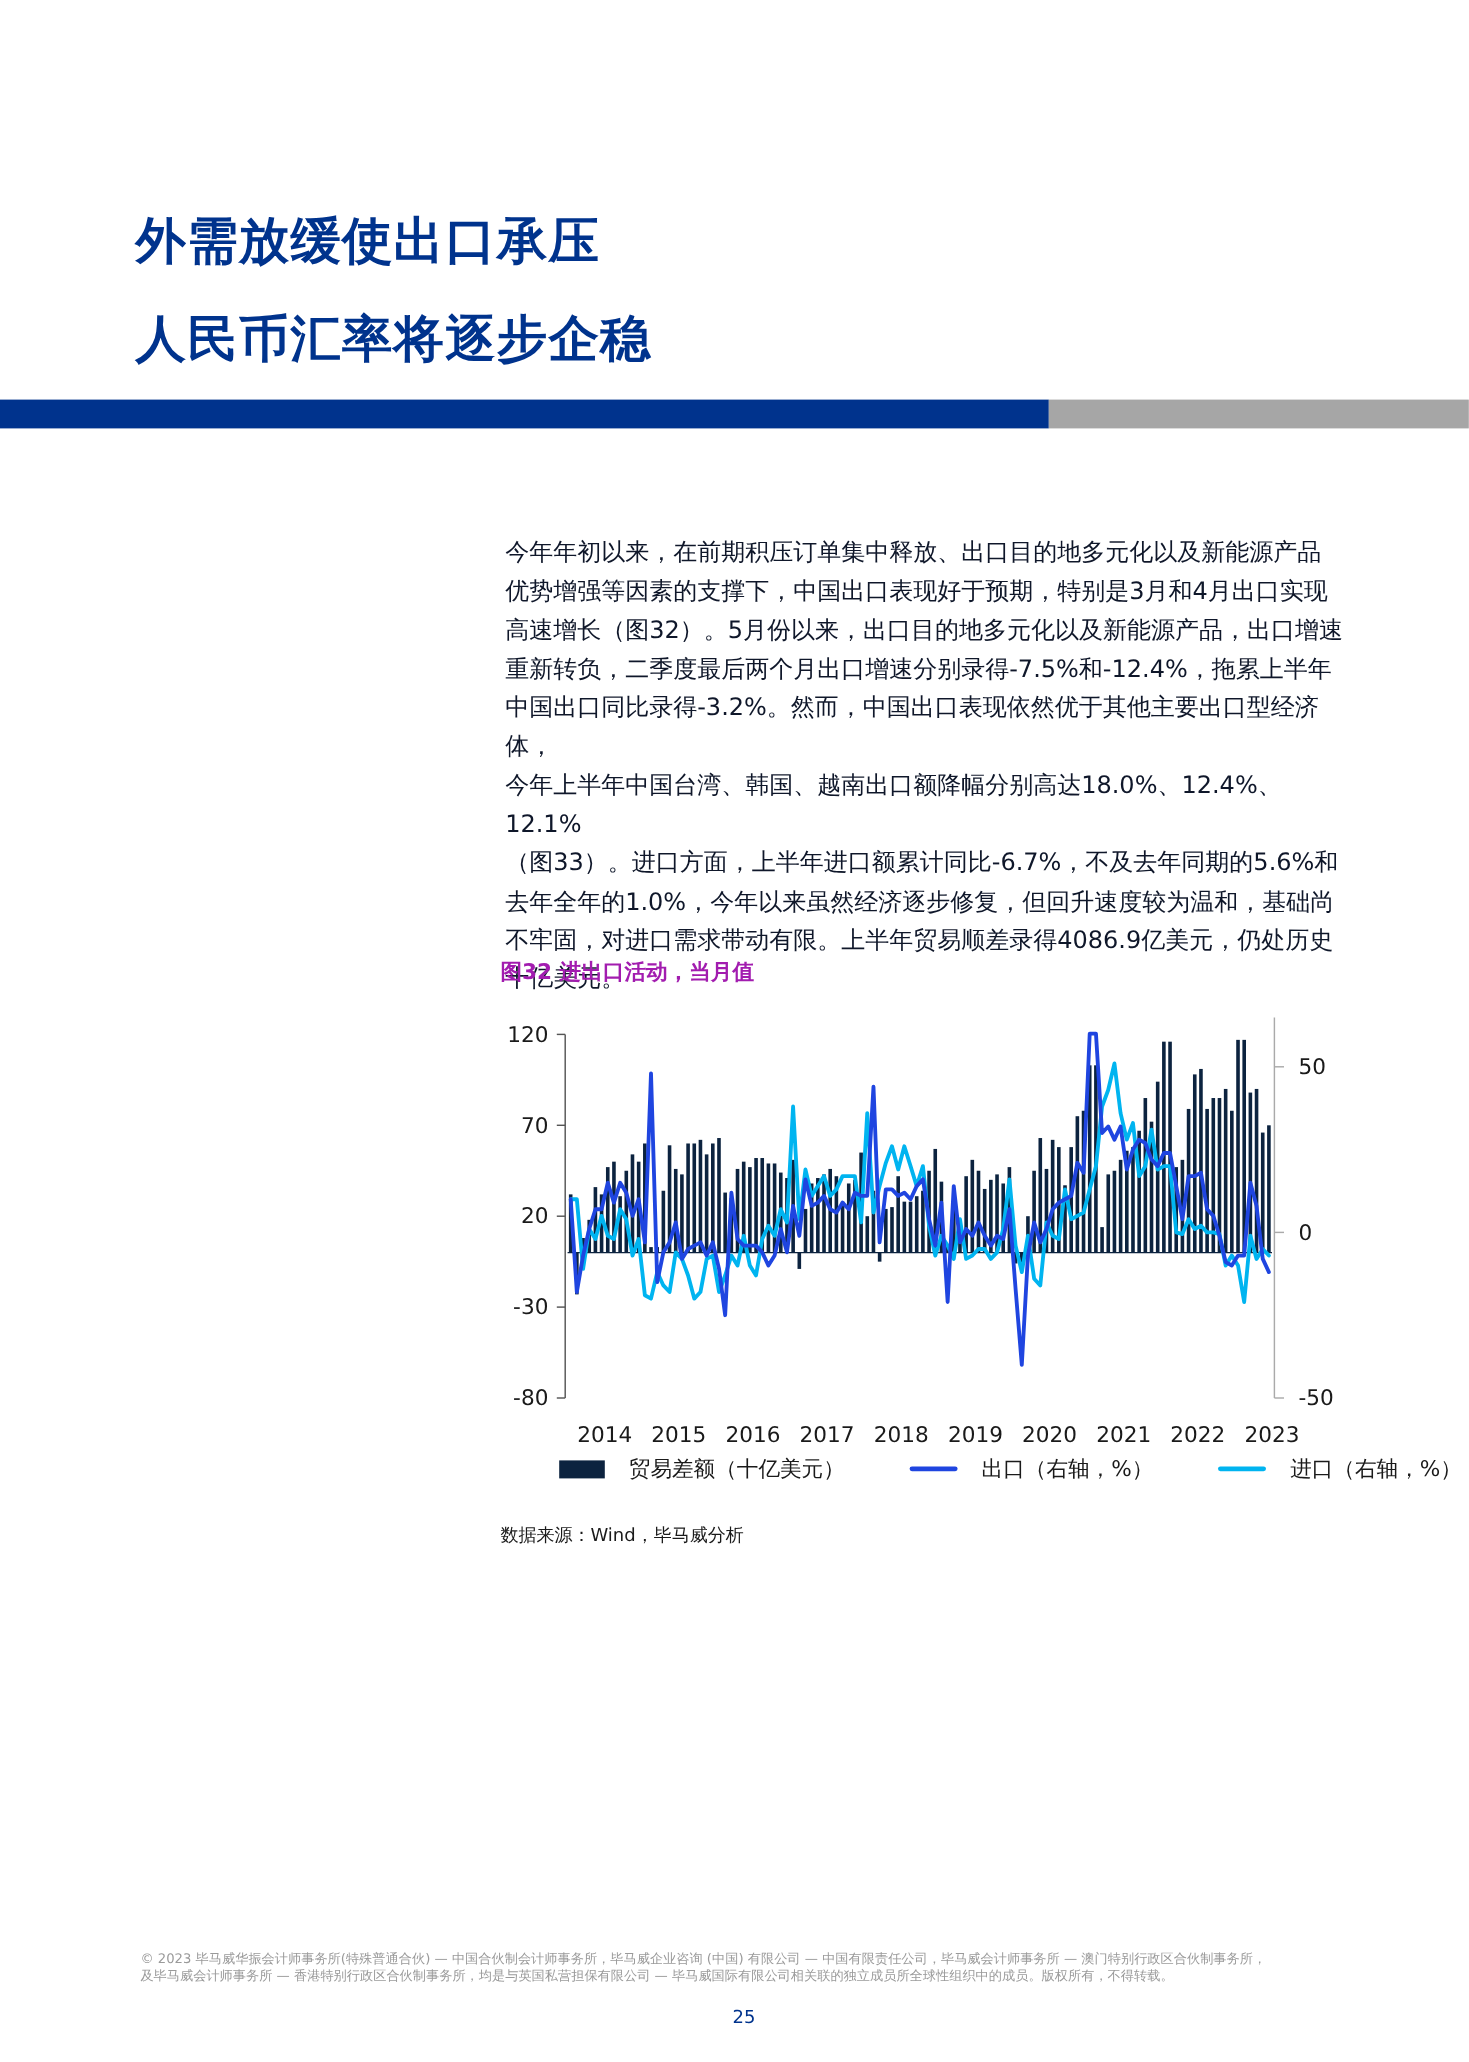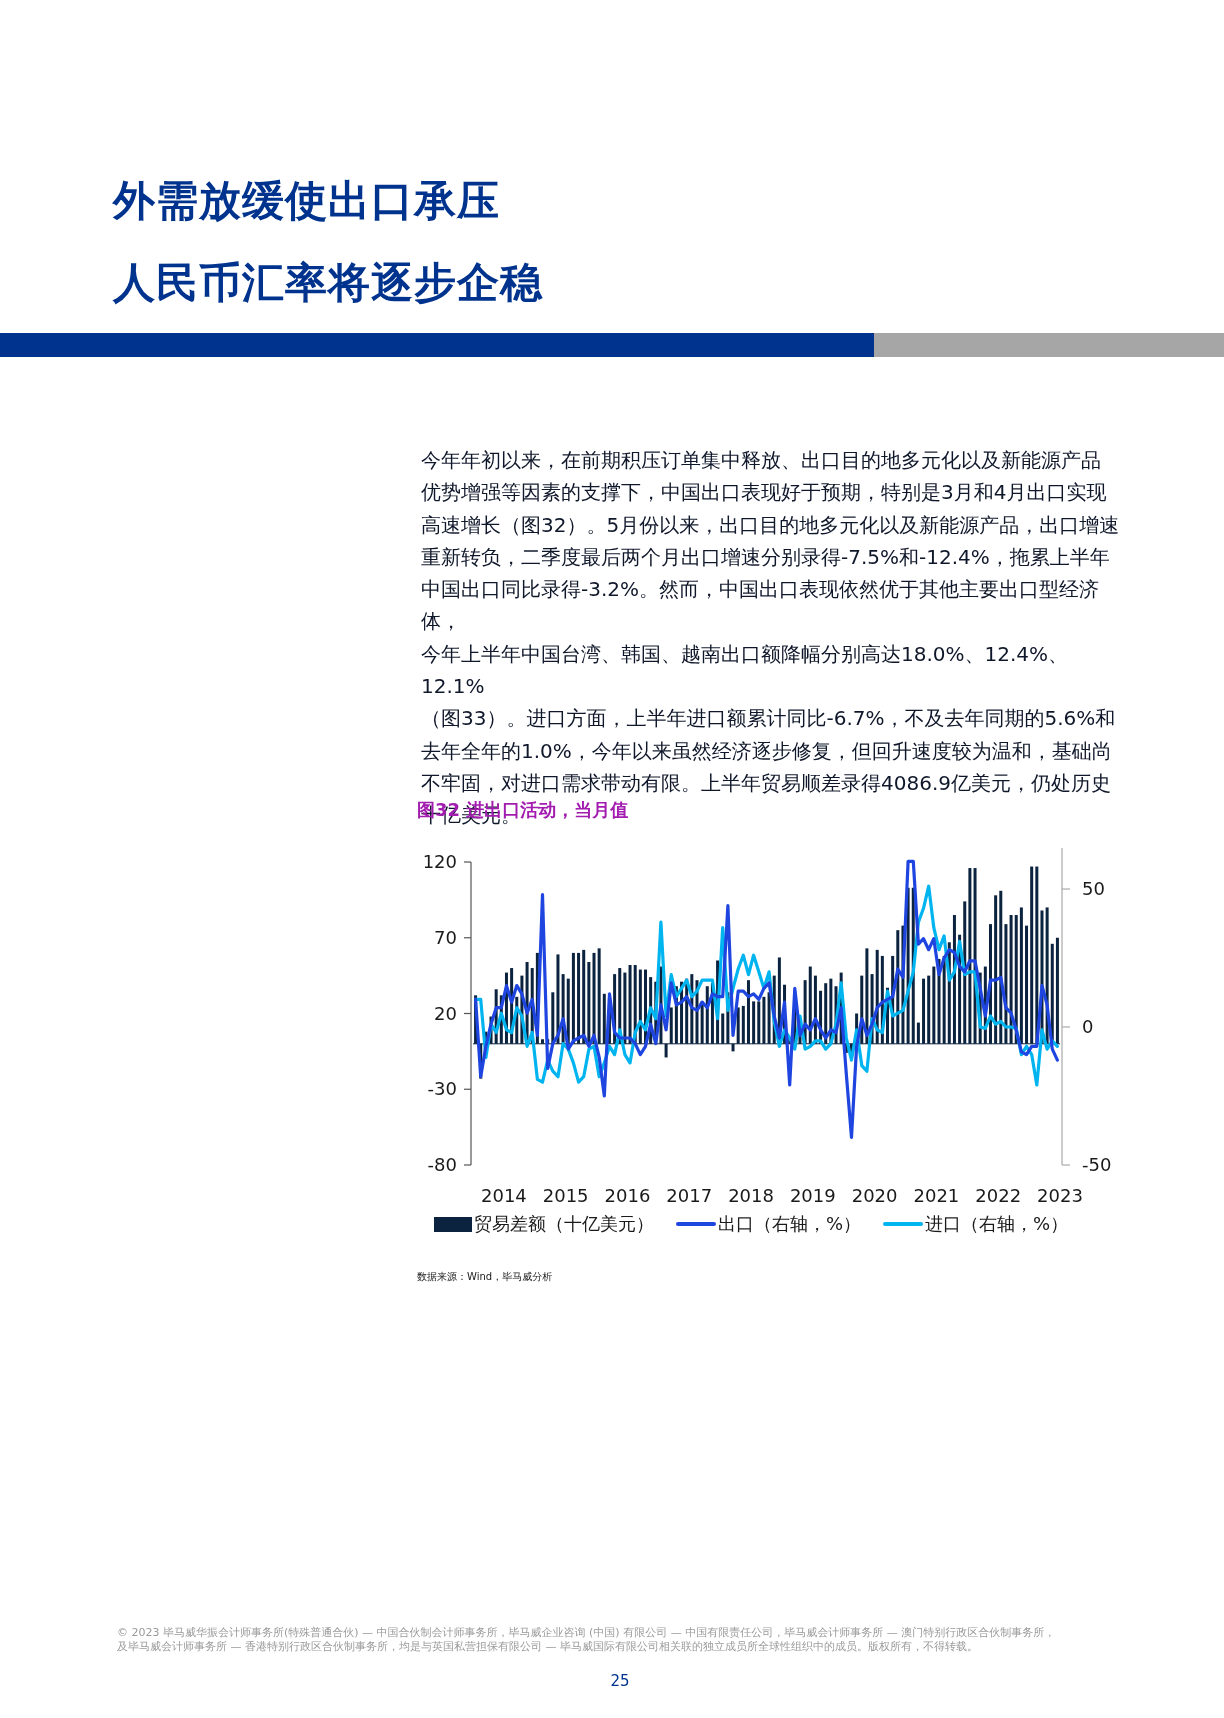--- a/index.html
+++ b/index.html
@@ -23,25 +23,25 @@
     position: absolute; left: 417px; top: 798px; margin: 0;
     font-size: 18px; font-weight: bold; color: #a21caf;
   }
   .chart { position: absolute; left: 400px; top: 840px; width: 720px; height: 400px; }
   .chart svg { display: block; }
   .axis-label { font-family: "DejaVu Sans", sans-serif; font-size: 18px; fill: #1a1a1a; }
   .legend {
     position: absolute; left: 434px; top: 1212px; display: flex; align-items: center; gap: 22px;
     font-size: 18px; color: #1a1a1a;
   }
-  .legend-item { display: flex; align-items: center; gap: 2px; }
+  .legend-item { display: flex; align-items: center; gap: 20px; margin-left: 32px; }
   .swatch-bar { width: 38px; height: 15px; background: #0C233F; }
   .swatch-line { width: 40px; height: 4px; border-radius: 2px; }
   .source {
-    position: absolute; left: 417px; top: 1270px; font-size: 10px; color: #1a1a1a;
+    position: absolute; left: 417px; top: 1270px; font-size: 15px; color: #1a1a1a;
   }
   .footer {
     position: absolute; left: 117px; top: 1626px; width: 1000px; font-size: 11px; line-height: 14px; color: #9a9a9a;
   }
   .page-num {
     position: absolute; left: 600px; top: 1672px; width: 40px; text-align: center;
     font-size: 15px; color: #00338D;
   }
 </style>
 </head>

